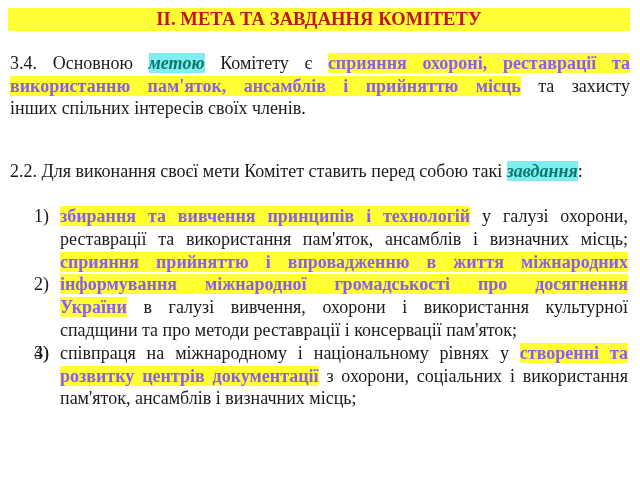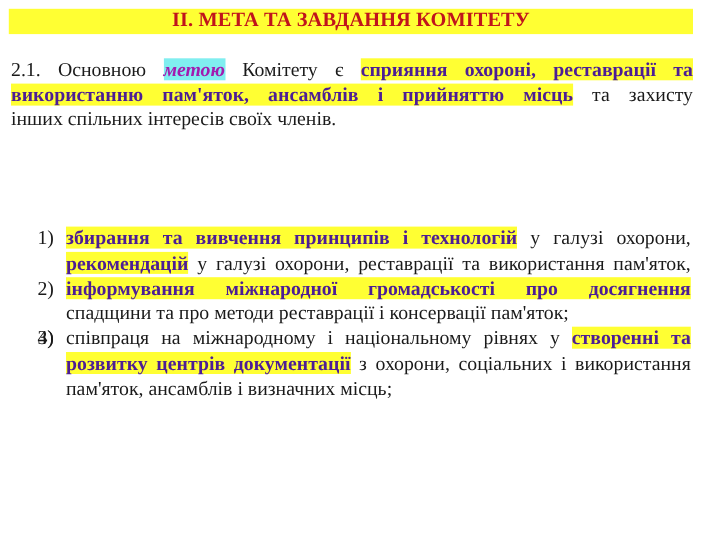--- a/index.html
+++ b/index.html
@@ -52,27 +52,27 @@
     text-align: justify;
     text-align-last: justify;
     white-space: nowrap;
   }
   .para .ln.last {
     text-align-last: left;
   }
   .hl-y {
     background: #ffff33;
     font-weight: bold;
-    color: #4c1d95;
+    color: #8b5cf6;
   }
   .hl-c {
     background: #80eef0;
     font-weight: bold;
     font-style: italic;
-    color: #a21caf;
+    color: #0f766e;
   }
   .list {
     position: absolute;
     left: 0; top: 205px;
     width: 640px;
   }
   .item {
     position: relative;
     font-size: 18px;
     line-height: 22.8px;
@@ -100,40 +100,45 @@
 </head>
 <body>
 
 <div class="page">
 
   <div class="title-bar">
     <span class="title-text">II. МЕТА ТА ЗАВДАННЯ КОМІТЕТУ</span>
   </div>
 
   <div class="para" style="top:52px;">
-    <span class="ln"><span>2.1. Основною </span><span class="hl-c">метою</span><span> Комітету є </span><span class="hl-y">сприяння охороні, реставрації та</span></span>
+    <span class="ln"><span>3.4. Основною </span><span class="hl-c">метою</span><span> Комітету є </span><span class="hl-y">сприяння охороні, реставрації та</span></span>
     <span class="ln"><span class="hl-y">використанню пам'яток, ансамблів і прийняттю місць</span><span> та захисту</span></span>
     <span class="ln last"><span>інших спільних інтересів своїх членів.</span></span>
   </div>
 
+  <div class="para" style="top:160px;">
+    <span class="ln last"><span>2.2. Для виконання своєї мети Комітет ставить перед собою такі </span><span class="hl-c">завдання</span><span>:</span></span>
+  </div>
 
   <div class="list">
 
     <div class="item">
       <span class="num">1)</span>
       <div class="body">
         <span class="ln"><span class="hl-y">збирання та вивчення принципів і технологій</span><span> у галузі охорони,</span></span>
-        <span class="ln"><span class="hl-y">рекомендацій</span><span> у галузі охорони, реставрації та використання пам'яток,</span></span>
+        <span class="ln"><span>реставрації та використання пам'яток, ансамблів і визначних місць;</span></span>
+        <span class="ln"><span class="hl-y">сприяння прийняттю і впровадженню в життя міжнародних</span></span>
       </div>
     </div>
 
     <div class="item">
       <span class="num">2)</span>
       <div class="body">
         <span class="ln"><span class="hl-y">інформування міжнародної громадськості про досягнення</span></span>
+        <span class="ln"><span class="hl-y">України</span><span> в галузі вивчення, охорони і використання культурної</span></span>
         <span class="ln last"><span>спадщини та про методи реставрації і консервації пам'яток;</span></span>
       </div>
     </div>
 
     <div class="item">
       <span class="num">3)</span>
     </div>
 
     <div class="item">
       <span class="num">4)</span>

